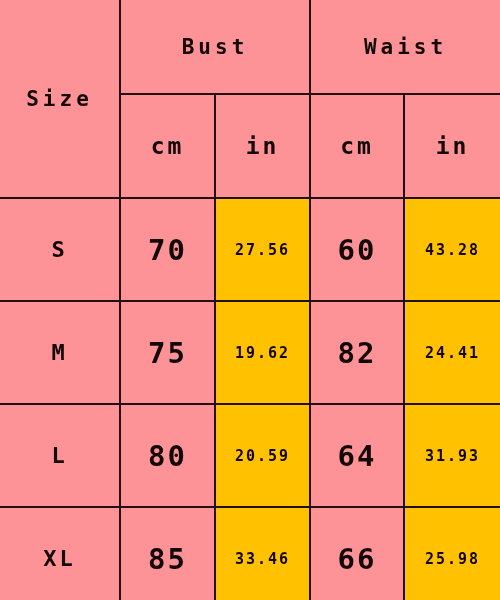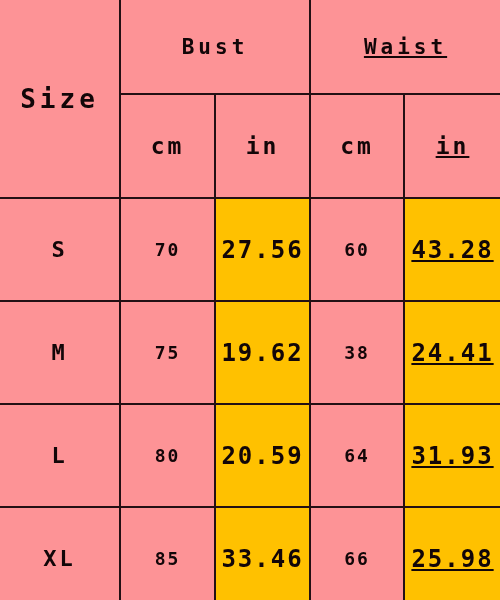--- a/index.html
+++ b/index.html
@@ -34,58 +34,57 @@
 
   
   .size-chart tr:first-child td {
     border-top: none;
   }
   .size-chart tr td:first-child {
     border-left: none;
   }
   .size-chart tr td:last-child {
     border-right: none;
-    text-decoration: underline;
   }
 
   
   col.c-size  { width: 120px; }
   col.c-bcm   { width: 95px; }
   col.c-bin   { width: 95px; }
   col.c-wcm   { width: 94px; }
   col.c-win   { width: 96px; }
 
   
   .hdr-group {
     font-size: 21px;
     letter-spacing: 4px;
     height: 93px;
   }
   .hdr-size {
-    font-size: 26px;
+    font-size: 21px;
     letter-spacing: 4px;
   }
   .hdr-unit {
     font-size: 23px;
     letter-spacing: 3px;
     height: 102px;
   }
 
   
   .cell-size {
     font-size: 22px;
     letter-spacing: 3px;
   }
   .cell-num {
-    font-size: 18px;
+    font-size: 29px;
     letter-spacing: 2px;
   }
   .cell-inch {
     background: #ffc100 !important;
-    font-size: 24px;
+    font-size: 15px;
     letter-spacing: 2px;
   }
   .data-row td {
     height: 101px;
   }
 </style>
 </head>
 <body>
 
 <table class="size-chart">
@@ -115,21 +114,21 @@
       <td class="cell-num">70</td>
       <td class="cell-inch">27.56</td>
       <td class="cell-num">60</td>
       <td class="cell-inch">43.28</td>
     </tr>
 
     <tr class="data-row">
       <td class="cell-size">M</td>
       <td class="cell-num">75</td>
       <td class="cell-inch">19.62</td>
-      <td class="cell-num">38</td>
+      <td class="cell-num">82</td>
       <td class="cell-inch">24.41</td>
     </tr>
 
     <tr class="data-row">
       <td class="cell-size">L</td>
       <td class="cell-num">80</td>
       <td class="cell-inch">20.59</td>
       <td class="cell-num">64</td>
       <td class="cell-inch">31.93</td>
     </tr>

